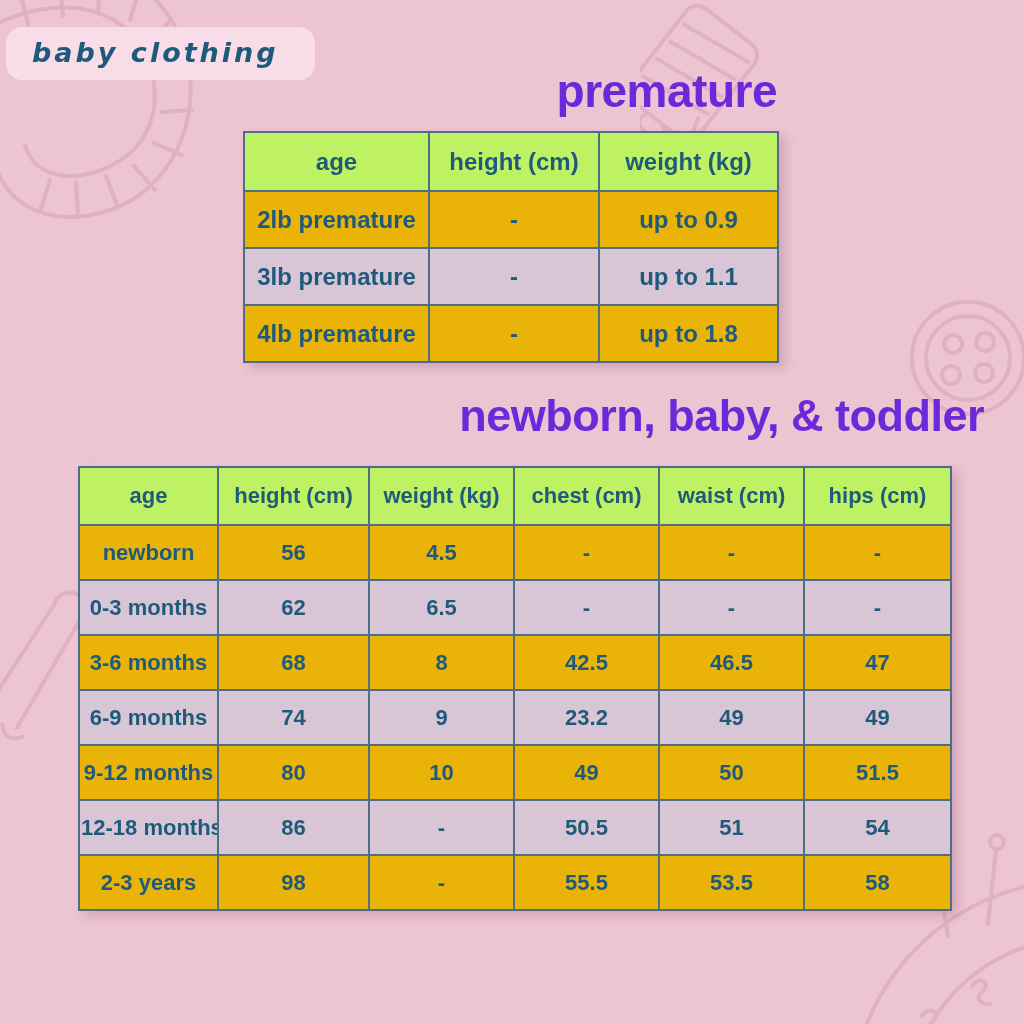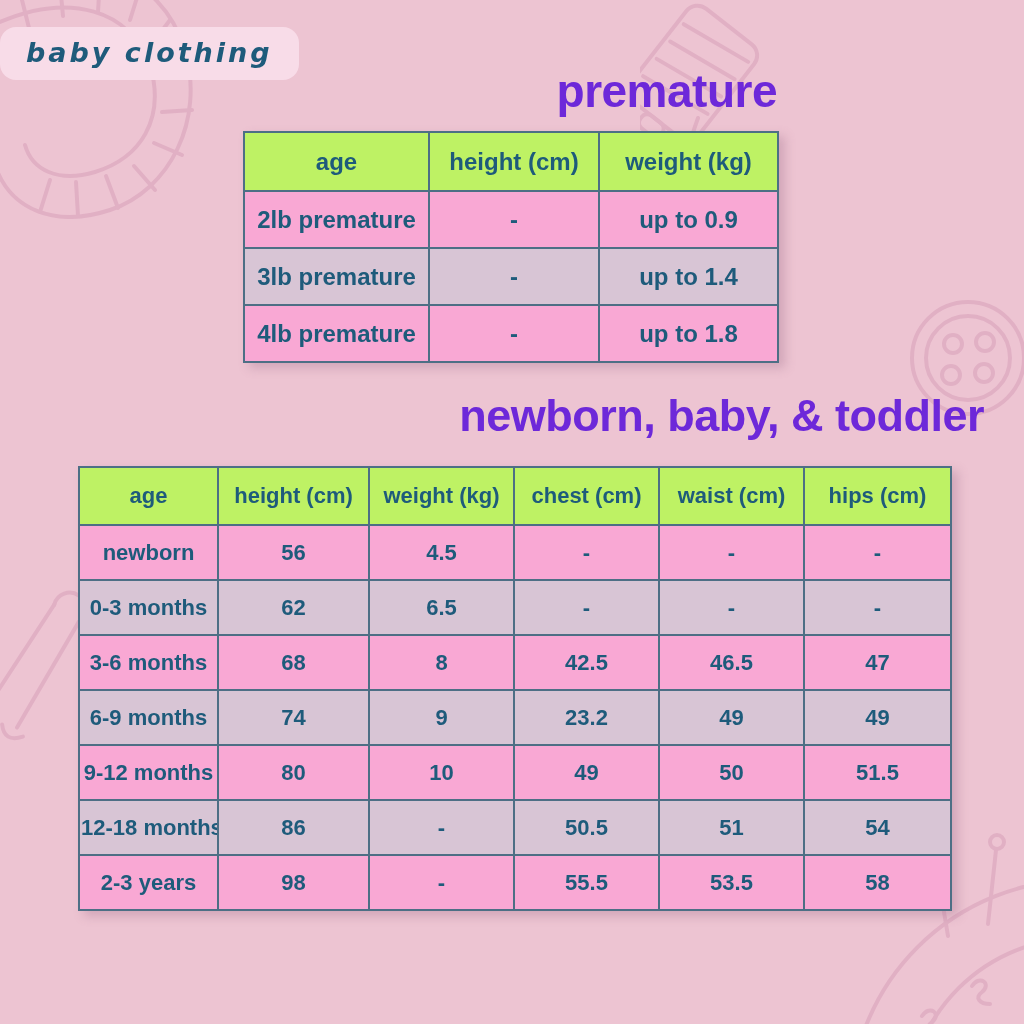--- a/index.html
+++ b/index.html
@@ -10,23 +10,23 @@
     overflow:hidden;
     font-family:"Liberation Sans", sans-serif;
   }
   
   .doodle{position:absolute;opacity:0.32;pointer-events:none;}
   .doodle path,.doodle circle,.doodle line,.doodle rect,.doodle ellipse{
     fill:none;stroke:#c987a8;stroke-width:4;stroke-linecap:round;stroke-linejoin:round;
   }
   
   #badge{
-    position:absolute;left:0;top:27px;
+    position:absolute;left:6px;top:27px;
     background:#f8dce8;border-radius:16px;
-    padding:10px 26px 12px 26px;
+    padding:10px 36px 12px 26px;
   }
   #badge span{
     font-family:"DejaVu Sans", cursive;
     font-style:italic;font-weight:bold;
     font-size:27px;letter-spacing:3px;
     color:#1e5b7b;
   }
   
   .title{
     position:absolute;text-align:right;
@@ -43,21 +43,21 @@
   }
   #premature-table{left:243px;top:131px;width:534px;}
   #toddler-table{left:78px;top:466px;width:872px;}
   th,td{
     border:2px solid #4d6f85;
     text-align:center;vertical-align:middle;
     color:#1e5b7b;
     overflow:hidden;white-space:nowrap;
   }
   th{background:#bef264;font-weight:700;}
-  td{background:#f9a8d4;font-weight:600;}
+  td{background:#eab308;font-weight:600;}
   tbody tr:nth-child(even) td{background:#d8c5d5;}
   #premature-table th{height:55px;font-size:24px;}
   #premature-table td{height:53px;font-size:24px;}
   #toddler-table th{height:54px;font-size:22px;}
   #toddler-table td{height:51px;font-size:22px;}
 </style>
 </head>
 <body>
 
 <div id="page">
@@ -142,21 +142,21 @@
     </thead>
     <tbody>
         <tr>
           <td>2lb premature</td>
           <td>-</td>
           <td>up to 0.9</td>
         </tr>
         <tr>
           <td>3lb premature</td>
           <td>-</td>
-          <td>up to 1.4</td>
+          <td>up to 1.1</td>
         </tr>
         <tr>
           <td>4lb premature</td>
           <td>-</td>
           <td>up to 1.8</td>
         </tr>
       </tbody>
   </table>
 
   <div class="title" id="title-toddler">newborn, baby, &amp; toddler</div>

